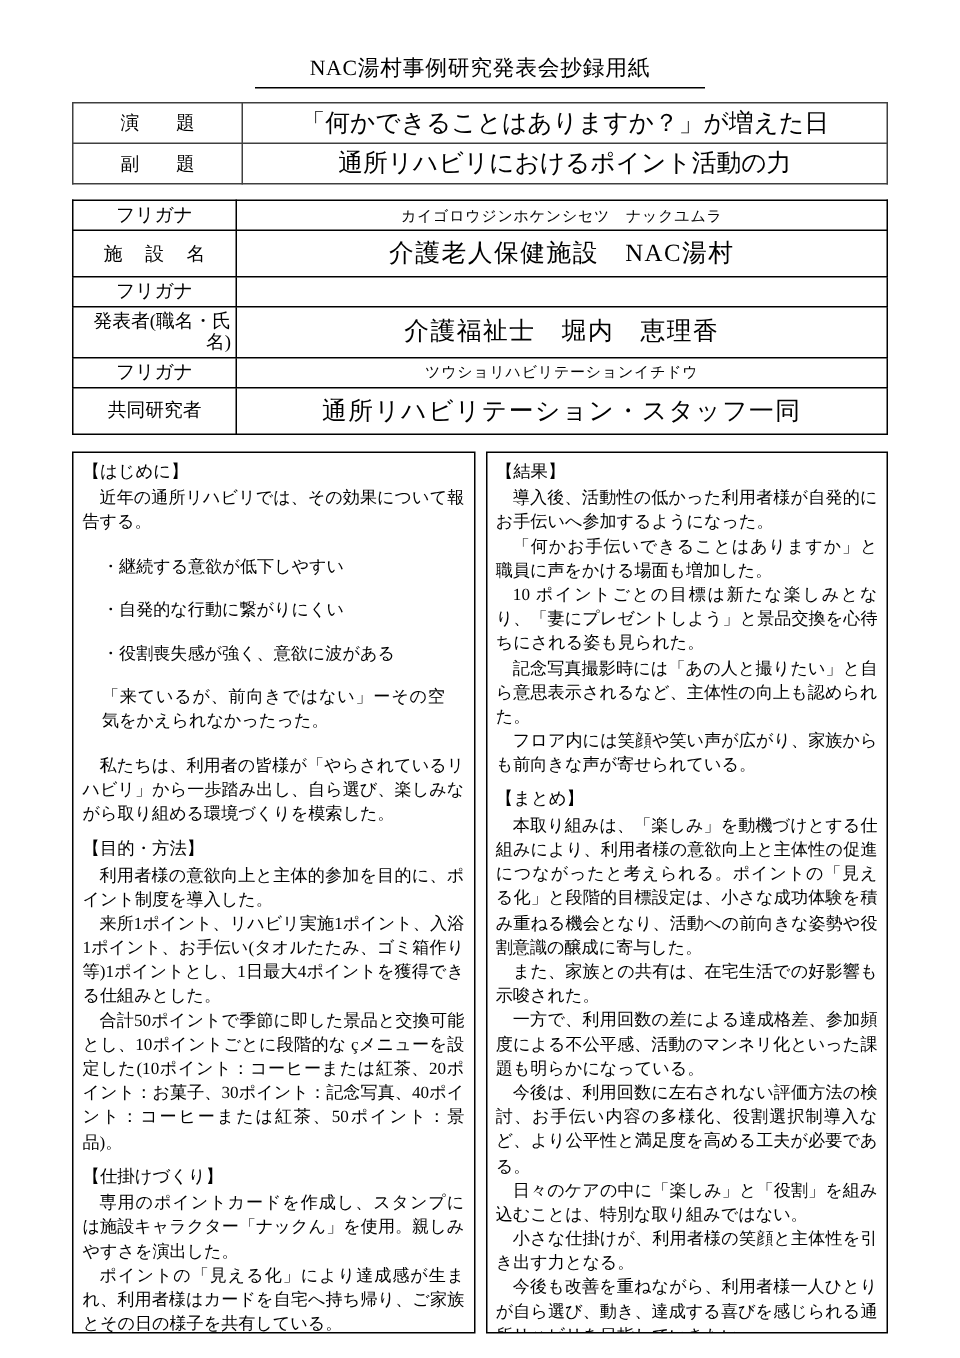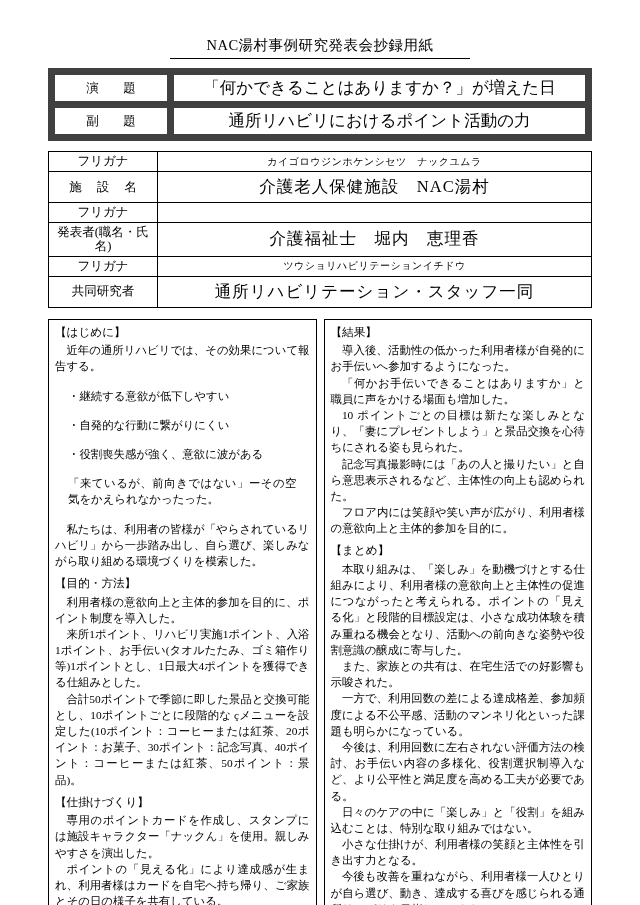--- a/index.html
+++ b/index.html
@@ -33,21 +33,21 @@
     width: 300px;
     margin-left: auto;
     margin-right: auto;
   }
   table.meta {
     border-collapse: collapse;
     width: 100%;
     table-layout: fixed;
   }
   table.meta td {
-    border: 7px solid #404040;
+    border: 1px solid #404040;
     padding: 2px 4px;
     vertical-align: middle;
   }
   .lbl {
     width: 104px;
     text-align: center;
     font-size: 12.5px;
     letter-spacing: 6px;
     text-indent: 6px;
   }
@@ -82,21 +82,21 @@
     width: 100%;
     table-layout: fixed;
     margin-top: 10px;
   }
   table.meta2 td {
     border: 1px solid #000;
     vertical-align: middle;
   }
   .two-line {
     font-size: 12.5px;
-    text-align: center;
+    text-align: right;
     line-height: 1.15;
     padding: 2px 3px;
     font-family: Liberation Serif, serif;
   }
 
   .columns {
     display: flex;
     gap: 7px;
     margin-top: 11px;
     height: 588px;
@@ -199,21 +199,21 @@
       <p class="para">次回来所時に、カードを忘れず持参される姿も定着した。</p>
 
     </div>
 
     <div class="col">
       <div class="sec-head">【結果】</div>
       <p class="para">導入後、活動性の低かった利用者様が自発的にお手伝いへ参加するようになった。</p>
       <p class="para">「何かお手伝いできることはありますか」と職員に声をかける場面も増加した。</p>
       <p class="para">10 ポイントごとの目標は新たな楽しみとなり、「妻にプレゼントしよう」と景品交換を心待ちにされる姿も見られた。</p>
       <p class="para">記念写真撮影時には「あの人と撮りたい」と自ら意思表示されるなど、主体性の向上も認められた。</p>
-      <p class="para">フロア内には笑顔や笑い声が広がり、利用者様の意欲向上と主体的参加を目的に。</p>
+      <p class="para">フロア内には笑顔や笑い声が広がり、家族からも前向きな声が寄せられている。</p>
 
       <div class="sec-head gap">【まとめ】</div>
       <p class="para">本取り組みは、「楽しみ」を動機づけとする仕組みにより、利用者様の意欲向上と主体性の促進につながったと考えられる。ポイントの「見える化」と段階的目標設定は、小さな成功体験を積み重ねる機会となり、活動への前向きな姿勢や役割意識の醸成に寄与した。</p>
       <p class="para">また、家族との共有は、在宅生活での好影響も示唆された。</p>
       <p class="para">一方で、利用回数の差による達成格差、参加頻度による不公平感、活動のマンネリ化といった課題も明らかになっている。</p>
       <p class="para">今後は、利用回数に左右されない評価方法の検討、お手伝い内容の多様化、役割選択制導入など、より公平性と満足度を高める工夫が必要である。</p>
       <p class="para">日々のケアの中に「楽しみ」と「役割」を組み込むことは、特別な取り組みではない。</p>
       <p class="para">小さな仕掛けが、利用者様の笑顔と主体性を引き出す力となる。</p>
       <p class="para">今後も改善を重ねながら、利用者様一人ひとりが自ら選び、動き、達成する喜びを感じられる通所リハビリを目指していきたい。</p>
     </div>

